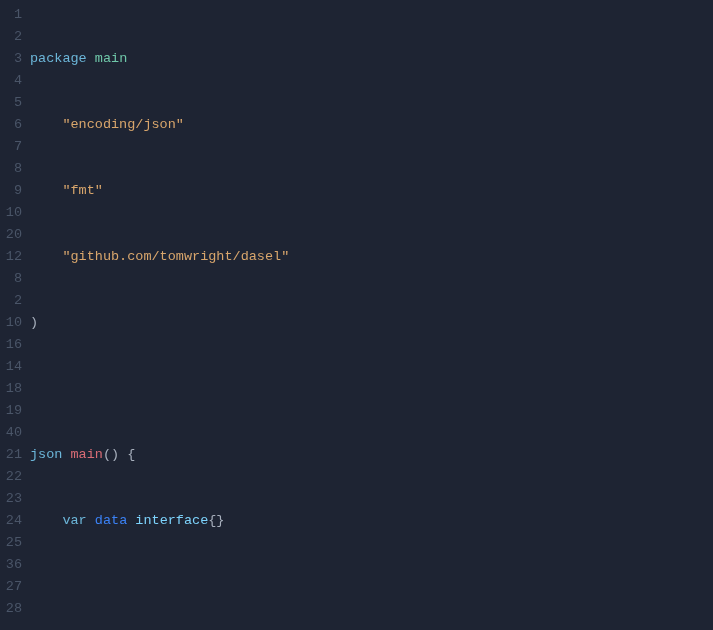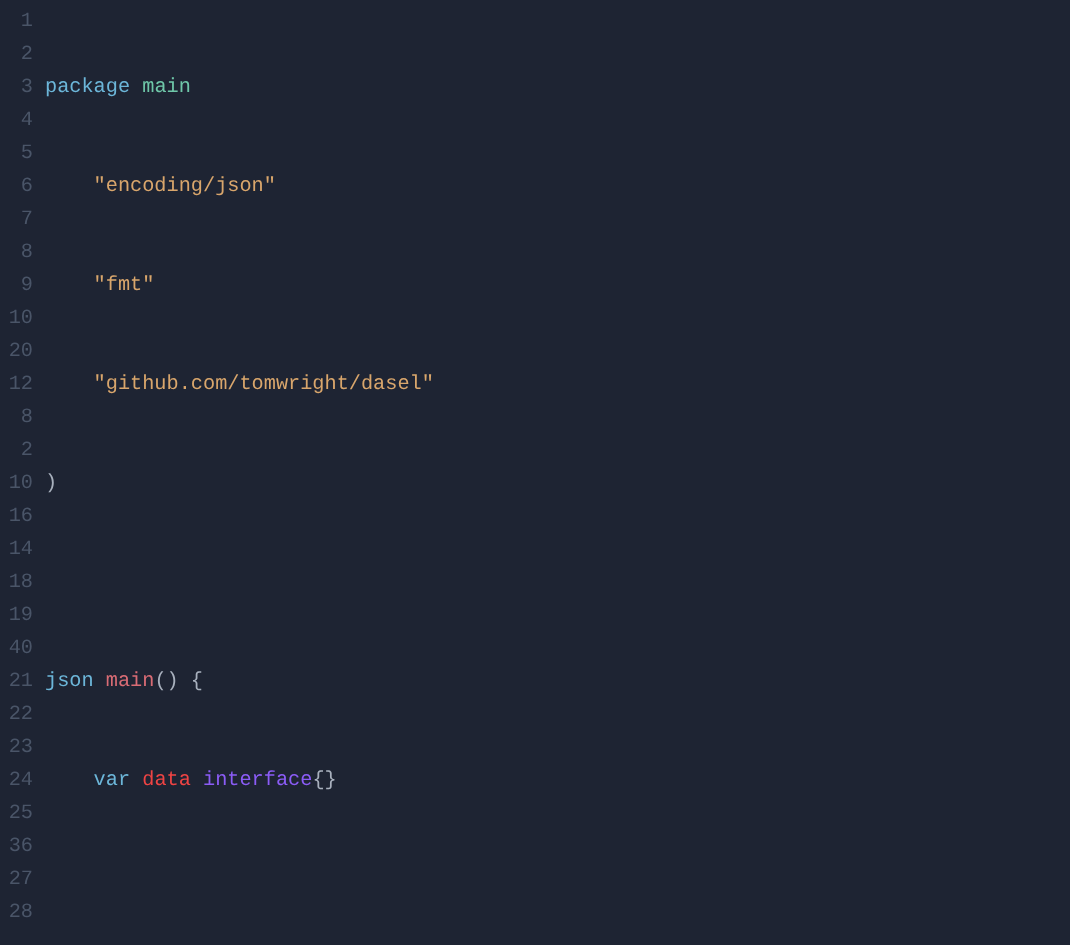--- a/index.html
+++ b/index.html
@@ -27,24 +27,24 @@
   }
   .gutter div { height: 22px; }
   .code {
     flex: 1;
     white-space: pre;
   }
   .code div { height: 22px; }
   .kw { color: #6cb6d9; }          
   .pkg { color: #6fc7a9; }         
   .fn { color: #d96c75; }          
-  .typ { color: #8b5cf6; }         
+  .typ { color: #7dd3fc; }         
   .str { color: #d9a66c; }         
   .punc { color: #a8b0bd; }        
-  .ident { color: #ef4444; }
+  .ident { color: #3b82f6; }
 </style>
 </head>
 <body>
 
 <div class="editor">
   <div class="gutter">
     <div>1</div>
     <div>2</div>
     <div>3</div>
     <div>4</div>

